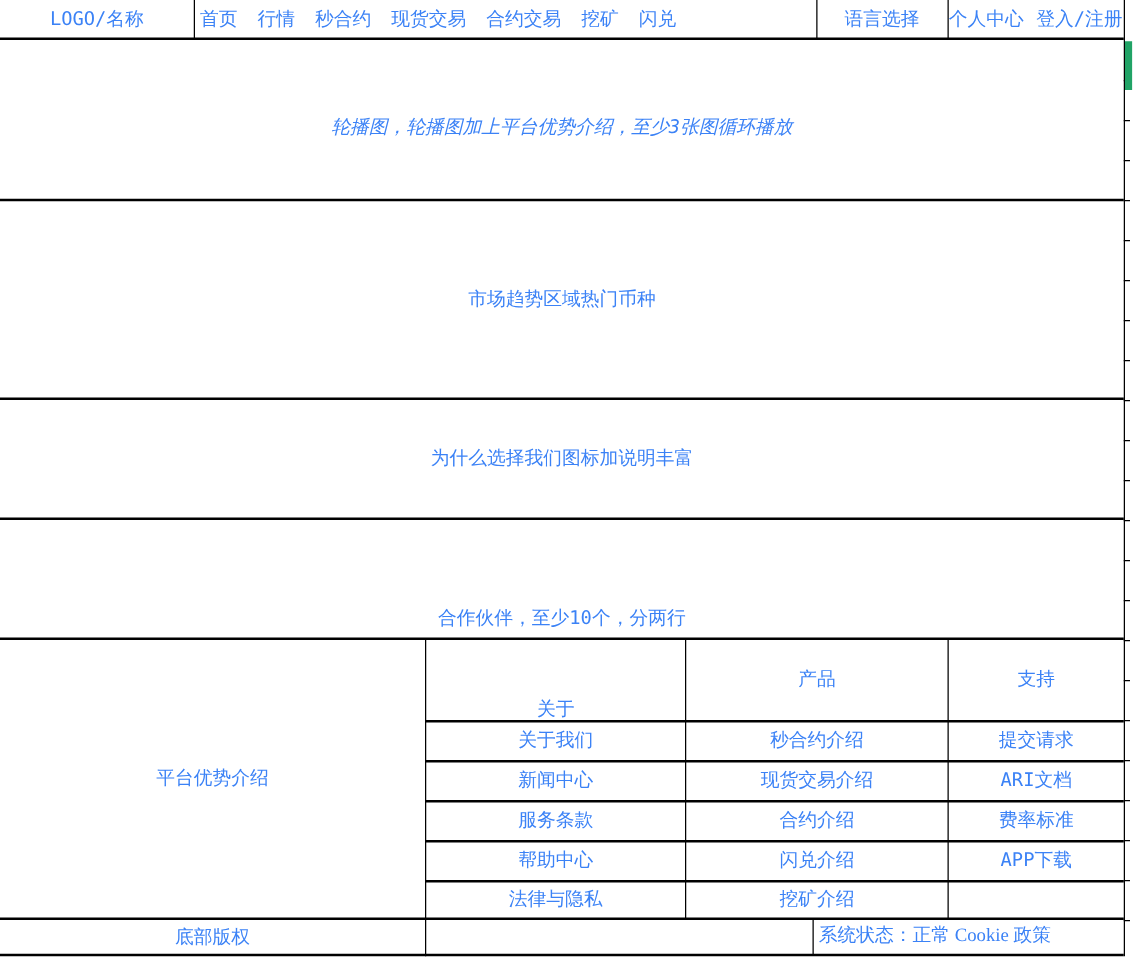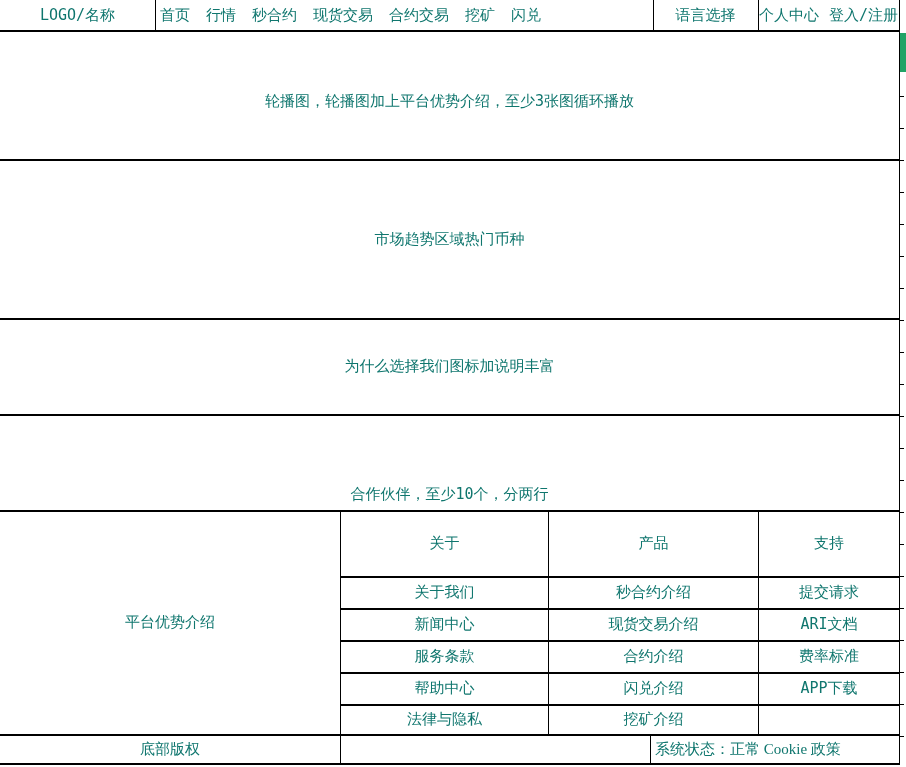--- a/index.html
+++ b/index.html
@@ -1,19 +1,19 @@
 <!DOCTYPE html>
 <html><head>
 <meta charset="utf-8">
 <style>
   html,body{margin:0;padding:0;background:#fff;}
   .screen{
     position:relative;width:906px;height:767px;background:#ffffff;overflow:hidden;
     font-family:"DejaVu Sans Mono","Liberation Mono",monospace;
-    color:#0f766e;font-size:15px;
+    color:#3b82f6;font-size:15px;
   }
   .hline{position:absolute;height:2px;background:#000;}
   .vline{position:absolute;width:1px;background:#000;}
   .tick{position:absolute;left:899px;width:5px;height:1px;background:#000;}
   .cell{
     position:absolute;display:flex;align-items:center;justify-content:center;
     white-space:nowrap;line-height:1;
   }
   .cell.left{justify-content:flex-start;}
   .nav{gap:16px;}
@@ -83,28 +83,28 @@
     <span>合约交易</span>
     <span>挖矿</span>
     <span>闪兑</span>
   </div>
   <div class="cell" style="left:653px;top:0;width:105px;height:30px;">语言选择</div>
   <div class="cell acct" style="left:758px;top:0;width:141px;height:30px;">
     <span>个人中心</span>
     <span>登入/注册</span>
   </div>
 
-  <div class="cell" style="left:0;top:31px;width:899px;height:140px;">轮播图，轮播图加上平台优势介绍，至少3张图循环播放</div>
+  <div class="cell" style="left:0;top:31px;width:899px;height:140px;font-style:italic;">轮播图，轮播图加上平台优势介绍，至少3张图循环播放</div>
   <div class="cell" style="left:0;top:160px;width:899px;height:158px;">市场趋势区域热门币种</div>
   <div class="cell" style="left:0;top:319px;width:899px;height:95px;">为什么选择我们图标加说明丰富</div>
   <div class="cell" style="left:0;top:415px;width:899px;height:95px;margin-top:32px;">合作伙伴，至少10个，分两行</div>
 
   <div class="cell" style="left:0;top:511px;width:340px;height:223px;">平台优势介绍</div>
 
-  <div class="cell" style="left:341px;top:511px;width:207px;height:65px;">关于</div>
+  <div class="cell" style="left:341px;top:535px;width:207px;height:65px;">关于</div>
   <div class="cell" style="left:759px;top:511px;width:140px;height:65px;">支持</div>
   <div class="cell" style="left:549px;top:511px;width:209px;height:65px;">产品</div>
 
   <div class="cell" style="left:341px;top:577px;width:207px;height:31px;">关于我们</div>
   <div class="cell" style="left:341px;top:609px;width:207px;height:31px;">新闻中心</div>
   <div class="cell" style="left:341px;top:641px;width:207px;height:31px;">服务条款</div>
   <div class="cell" style="left:341px;top:673px;width:207px;height:31px;">帮助中心</div>
   <div class="cell" style="left:341px;top:705px;width:207px;height:29px;">法律与隐私</div>
 
   <div class="cell" style="left:549px;top:577px;width:209px;height:31px;">秒合约介绍</div>

